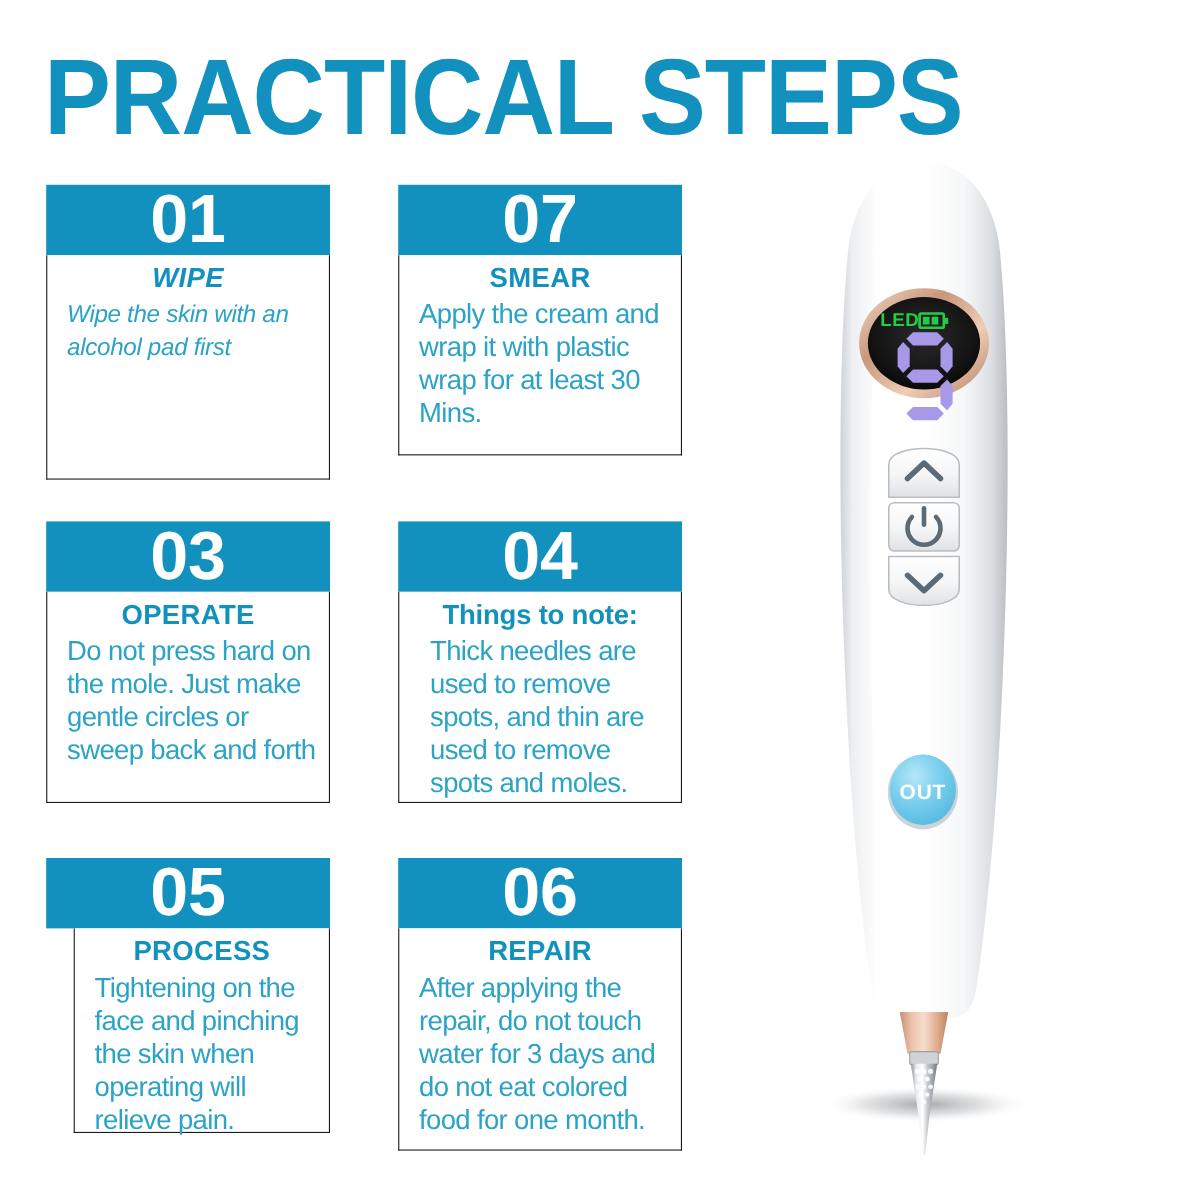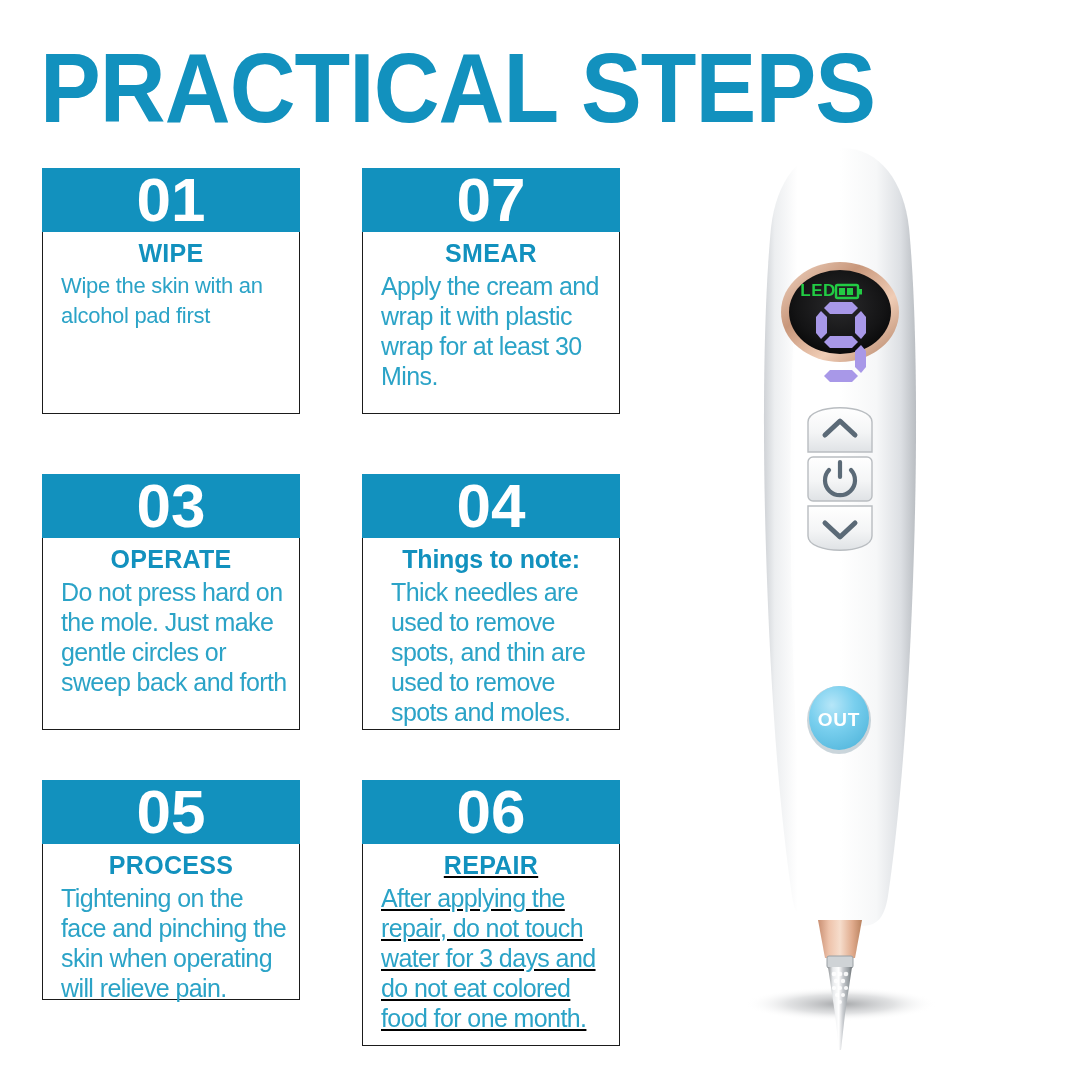--- a/index.html
+++ b/index.html
@@ -90,26 +90,26 @@
   }
 
   
   #card-1 { left: 42px;  top: 168px; }
   #card-2 { left: 362px; top: 168px; }
   #card-3 { left: 42px;  top: 474px; border-radius: 31px; }
   #card-4 { left: 362px; top: 474px; }
   #card-5 { left: 42px;  top: 780px; }
   #card-6 { left: 362px; top: 780px; }
 
-  #card-1 .card-body { height: 182px; }
+  #card-1 .card-body { height: 204px; font-style: italic; }
   #card-2 .card-body { height: 182px; }
   #card-3 .card-body { height: 192px; }
   #card-4 .card-body { height: 192px; }
-  #card-5 .card-body { height: 156px; }
-  #card-6 .card-body { height: 202px; text-decoration: underline; }
+  #card-5 .card-body { height: 186px; margin-left: 25px; }
+  #card-6 .card-body { height: 202px; }
 
   
   #pen-device {
     position: absolute;
     left: 700px;
     top: 120px;
     width: 300px;
     height: 930px;
   }
   #pen-device svg { display: block; }

